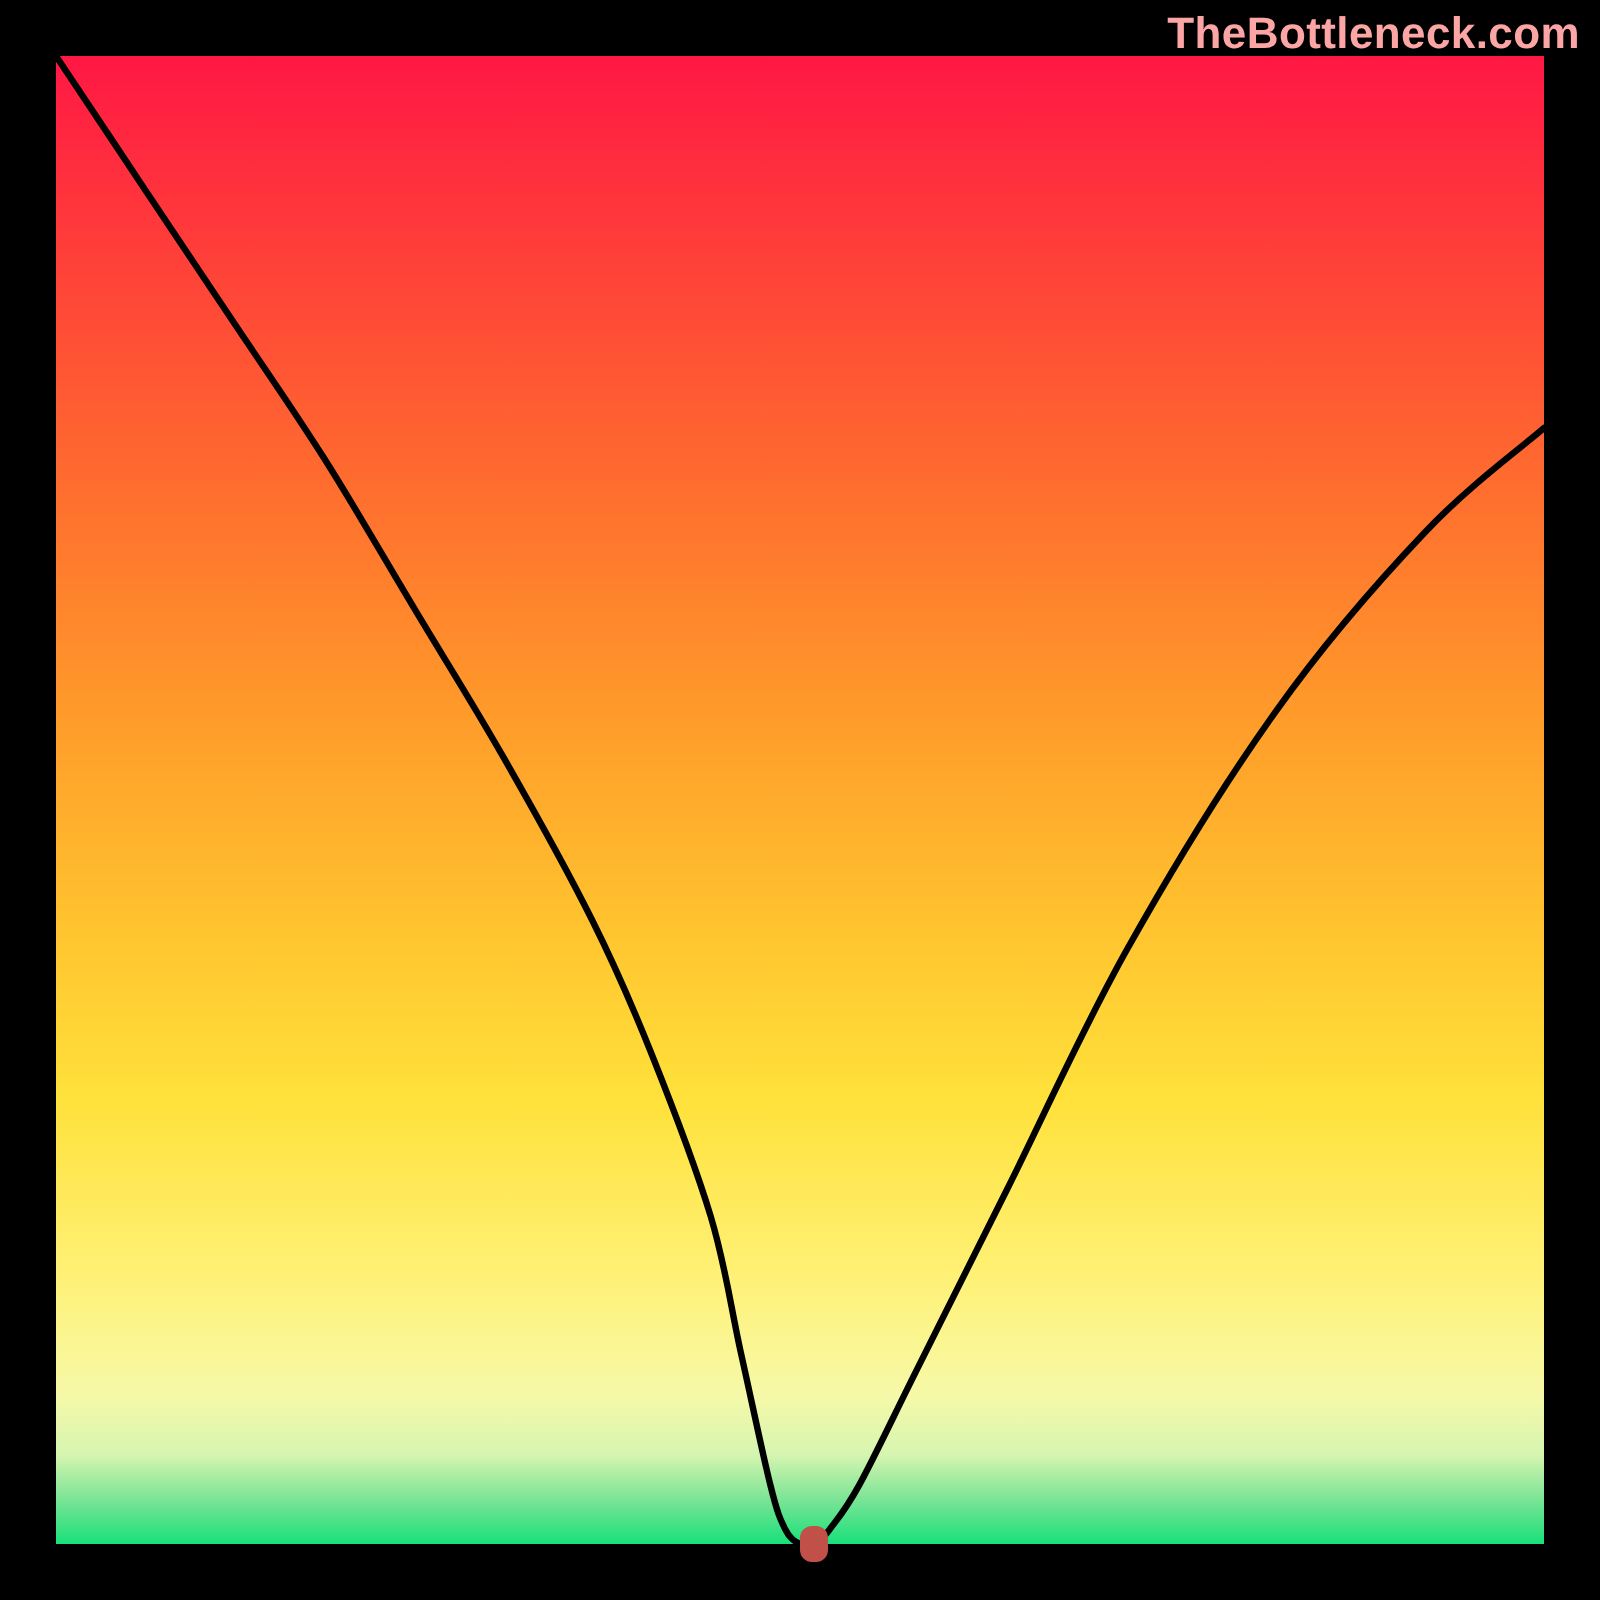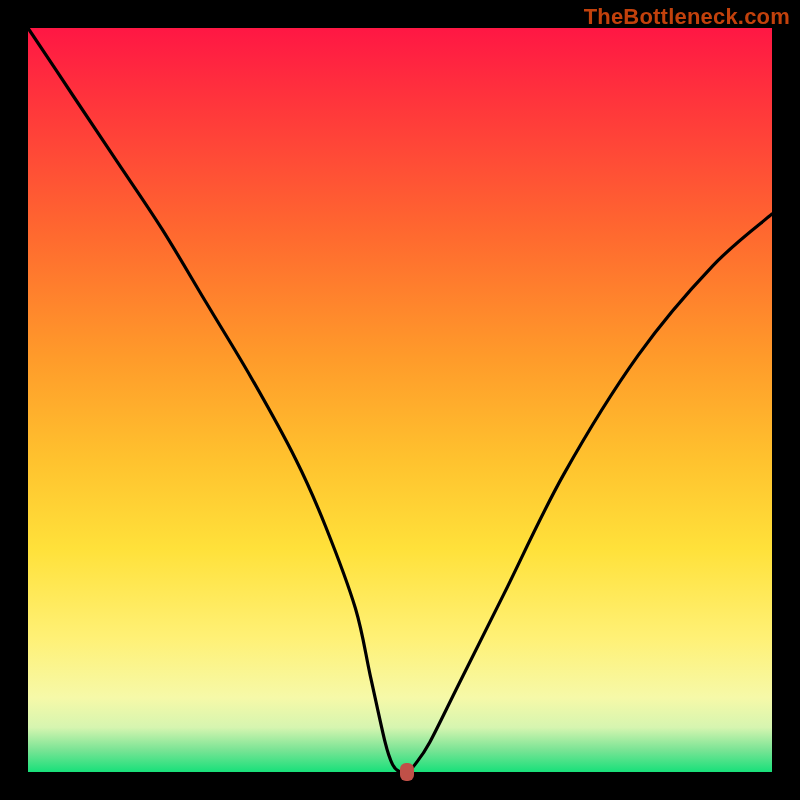--- a/index.html
+++ b/index.html
@@ -41,21 +41,21 @@
     position: absolute;
     left: 0;
     top: 0;
     width: 744px;
     height: 744px;
   }
   .watermark {
     position: absolute;
     top: 4px;
     right: 10px;
-    color: #c2410c;
+    color: #fca5a5;
     font-size: 22px;
     font-weight: 600;
     letter-spacing: 0.2px;
     user-select: none;
   }
   .dot {
     position: absolute;
     width: 14px;
     height: 18px;
     border-radius: 6px;

